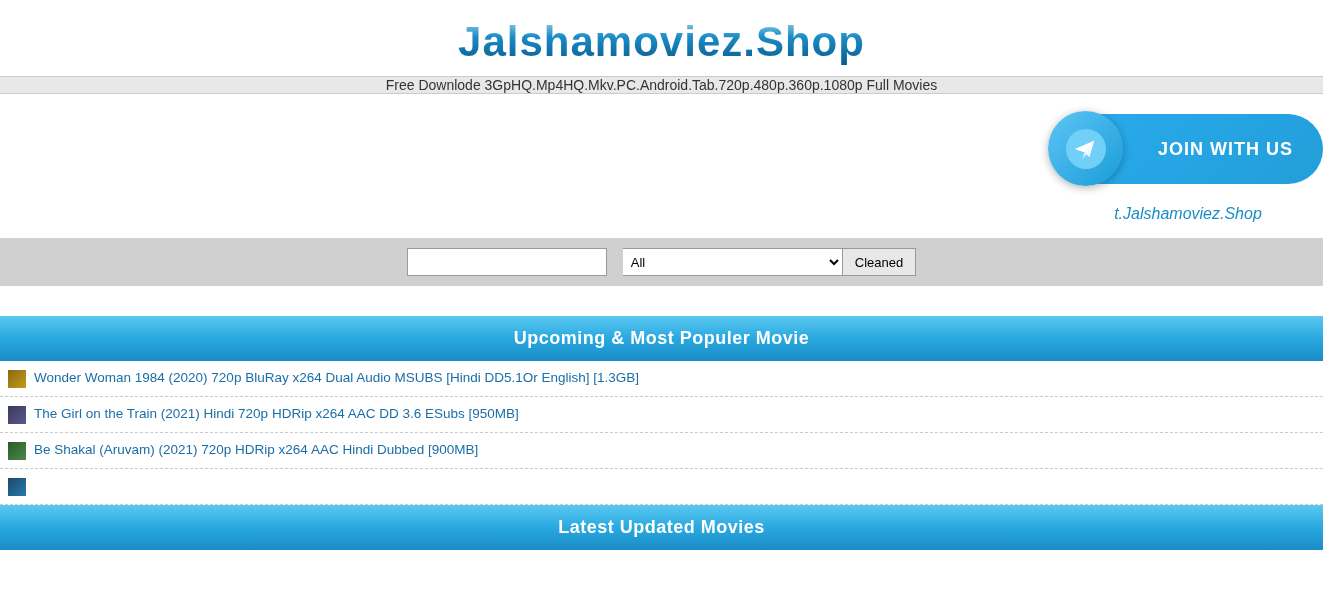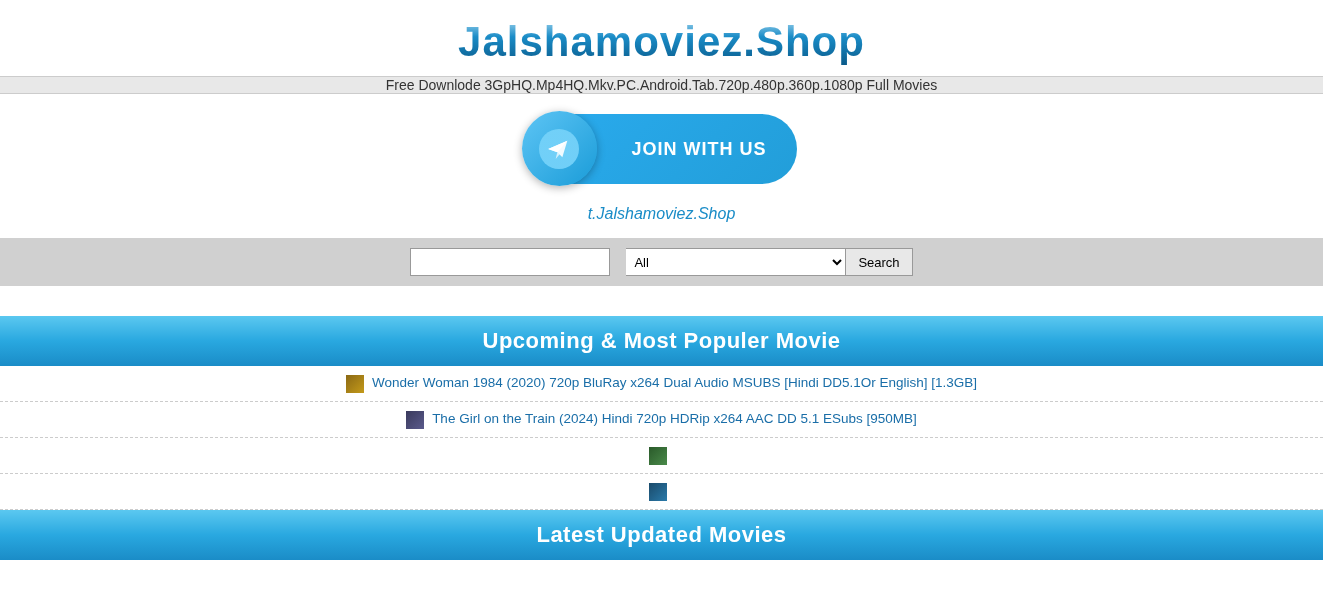--- a/index.html
+++ b/index.html
@@ -29,21 +29,21 @@
       font-size: 14px;
       color: #333;
       font-weight: normal;
       border-top: 1px solid #ccc;
       border-bottom: 1px solid #ccc;
     }
 
     
     .telegram-banner {
       display: flex;
-      justify-content: center;
+      justify-content: flex-end;
       align-items: center;
       padding: 20px 0 15px;
       background: #fff;
     }
     .telegram-btn {
       display: flex;
       align-items: center;
       background: linear-gradient(135deg, #2aabee, #229ed9);
       border-radius: 50px;
       padding: 0;
@@ -129,36 +129,35 @@
 
     
     .spacer { height: 30px; background: #fff; }
 
     
     .section-header {
       background: linear-gradient(180deg, #5bc8f0 0%, #29a8e0 50%, #1a8cc7 100%);
       color: white;
       text-align: center;
       padding: 12px;
-      font-size: 22px;
+      font-size: 18px;
       font-weight: bold;
       letter-spacing: 0.5px;
     }
 
     
     .movie-list {
       background: #fff;
     }
     .movie-item {
       display: flex;
       align-items: center;
       padding: 6px 8px;
       border-bottom: 1px dashed #ccc;
       min-height: 36px;
-      justify-content: center;
     }
     .movie-thumb {
       width: 18px;
       height: 18px;
       background: #888;
       margin-right: 8px;
       flex-shrink: 0;
       overflow: hidden;
       display: flex;
       align-items: center;
@@ -217,38 +216,39 @@
 <div class="search-bar">
   <input type="text" class="search-input" placeholder="" style="">
   <select class="search-select">
     <option>All</option>
     <option>Bollywood</option>
     <option>Hollywood</option>
     <option>South</option>
     <option>WWE</option>
     <option>TV Shows</option>
   </select>
-  <button class="search-btn">Search</button>
+  <button class="search-btn">Cleaned</button>
 </div>
 
 <div class="spacer"></div>
 
 <div class="section-header">Upcoming &amp; Most Populer Movie</div>
 
 <div class="movie-list">
 
 <div class="movie-item">
       <div class="movie-thumb thumb-1"></div>
       <a class="movie-link" href="#">Wonder Woman 1984 (2020) 720p BluRay x264 Dual Audio MSUBS [Hindi DD5.1Or English] [1.3GB]</a>
     </div>
     <div class="movie-item">
       <div class="movie-thumb thumb-2"></div>
-      <a class="movie-link" href="#">The Girl on the Train (2024) Hindi 720p HDRip x264 AAC DD 5.1 ESubs [950MB]</a>
+      <a class="movie-link" href="#">The Girl on the Train (2021) Hindi 720p HDRip x264 AAC DD 3.6 ESubs [950MB]</a>
     </div>
     <div class="movie-item">
       <div class="movie-thumb thumb-3"></div>
+      <a class="movie-link" href="#">Be Shakal (Aruvam) (2021) 720p HDRip x264 AAC Hindi Dubbed [900MB]</a>
     </div>
     <div class="movie-item">
       <div class="movie-thumb thumb-5"></div>
     </div>
   </div>
 
 <div class="section-header">Latest Updated Movies</div>
 
 </body></html>

